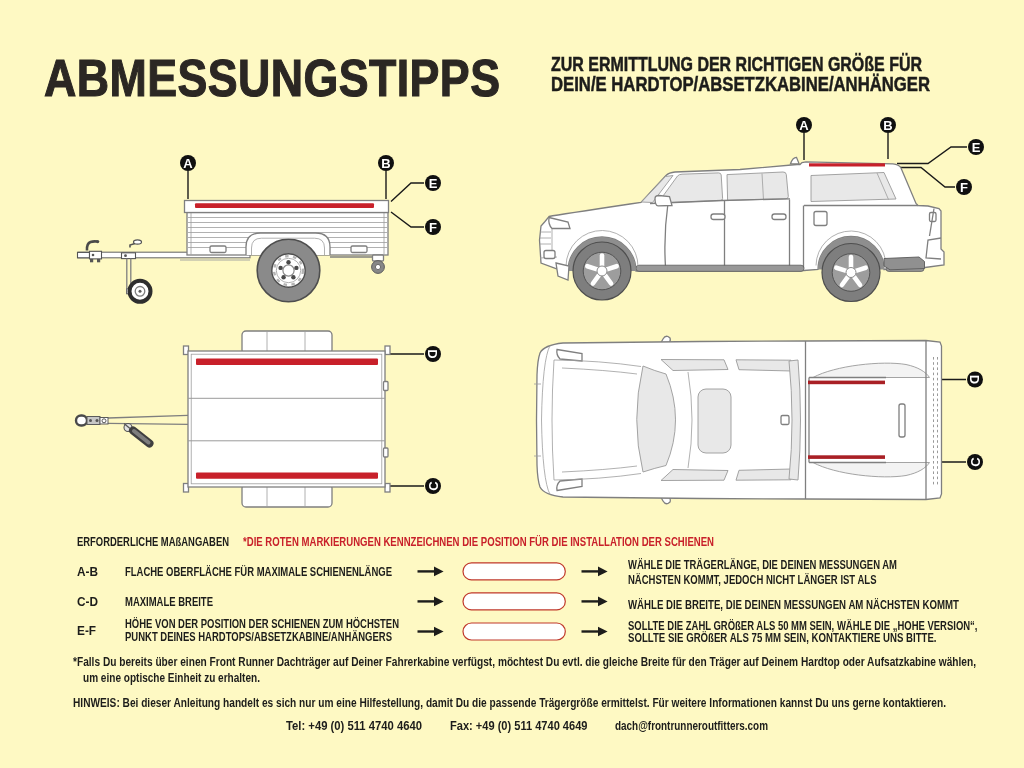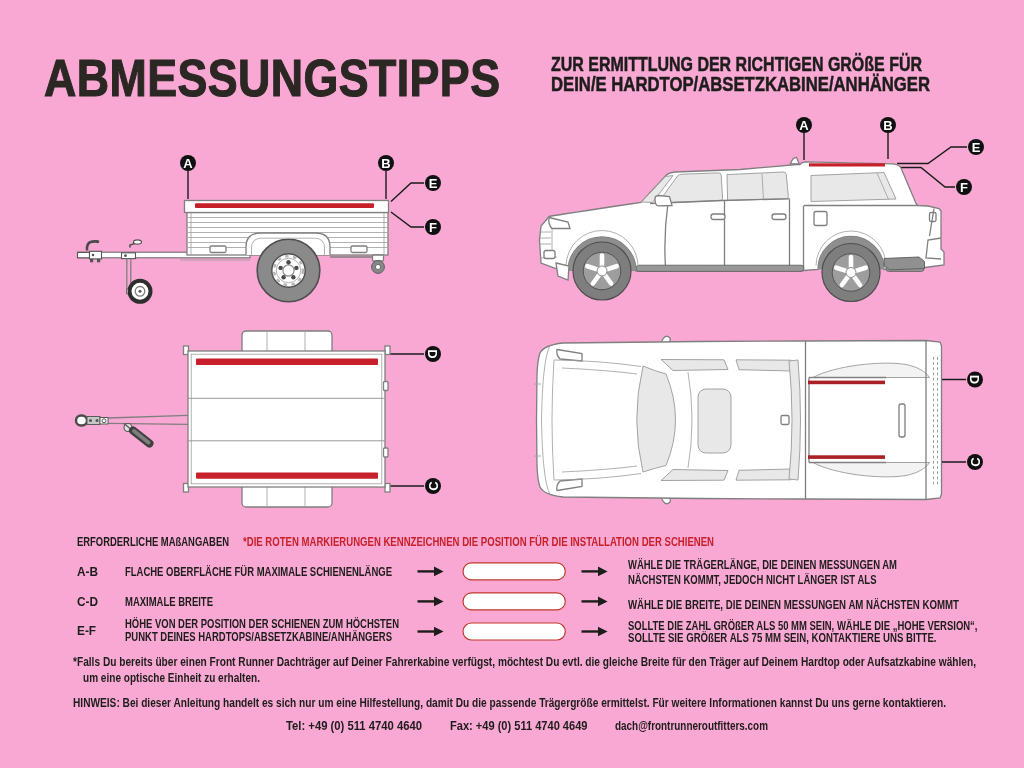--- a/index.html
+++ b/index.html
@@ -1,16 +1,16 @@
 <!DOCTYPE html>
 <html><head>
 <meta charset="utf-8">
 <style>
   html,body{margin:0;padding:0;background:#fff;}
-  #page{position:relative;width:1024px;height:768px;background:#f9a8d4;overflow:hidden;
+  #page{position:relative;width:1024px;height:768px;background:#fef9c3;overflow:hidden;
         font-family:"Liberation Sans",sans-serif;}
   .t{position:absolute;font-weight:bold;color:#1d1d1b;white-space:nowrap;
      transform-origin:0 0;line-height:1;}
   .red{color:#c8202a;}
   svg{position:absolute;overflow:visible;}
   .callout{fill:#101010;}
   .cl-txt{fill:#fff;font-family:"Liberation Sans",sans-serif;font-weight:bold;font-size:13px;}
   .ldr{stroke:#1a1a1a;stroke-width:1.4;fill:none;}
   .o{stroke:#7f7f7f;stroke-width:1.3;fill:#fff;}
   .ol{stroke:#7f7f7f;stroke-width:1.3;fill:none;}

